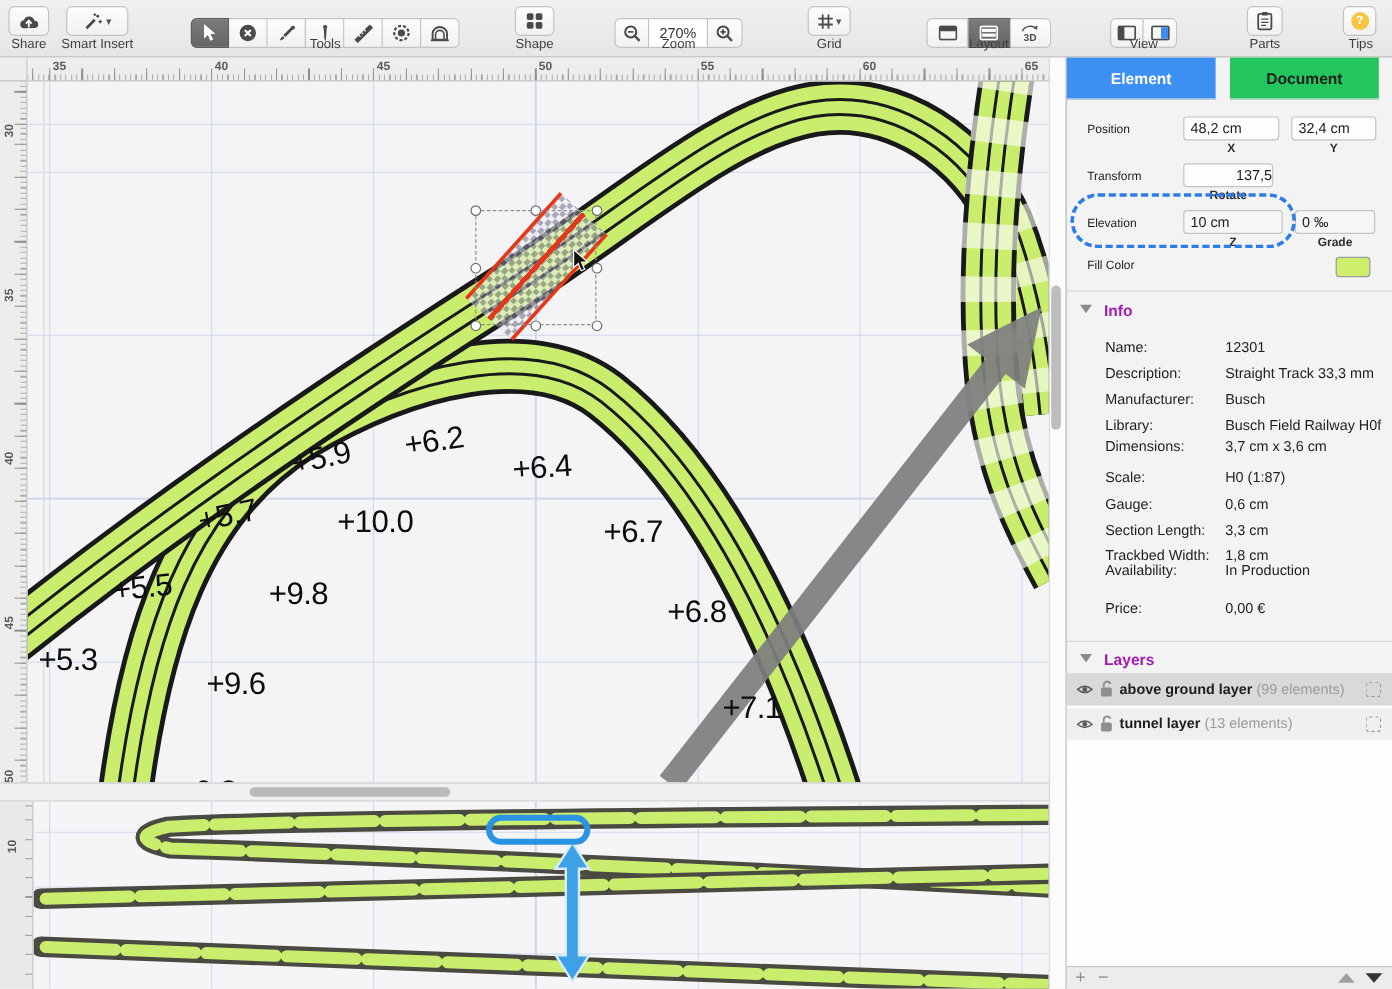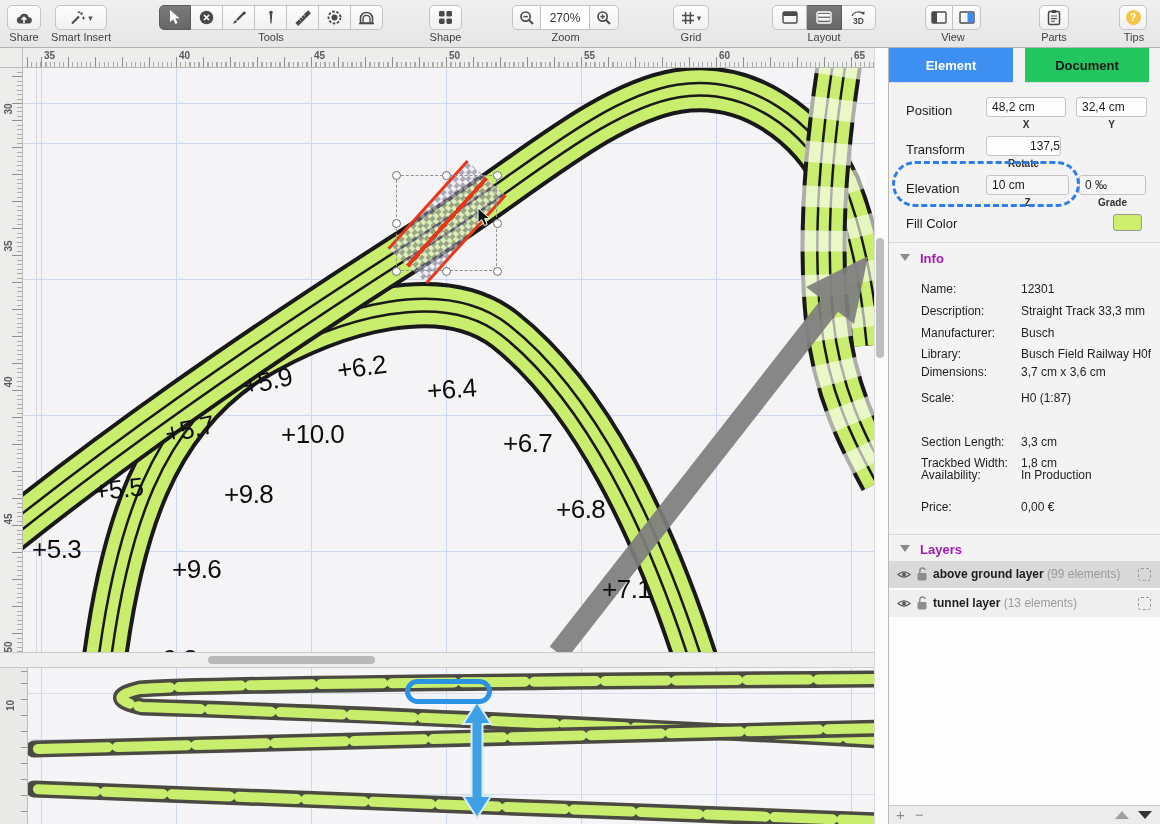--- a/index.html
+++ b/index.html
@@ -8,21 +8,21 @@
   .abs { position:absolute; }
 
   
   #toolbar { position:absolute; left:0; top:0; width:1160px; height:48px;
     background:linear-gradient(#f0f0f0,#e6e6e6); border-bottom:1px solid #b4b4b4; }
   .tb-group { position:absolute; top:0; height:48px; }
   .tb-label { position:absolute; top:31px; left:0; right:0; text-align:center;
     font-size:11px; color:#3f3f3f; white-space:nowrap; }
   .tb-btn { position:absolute; top:5px; height:25px; background:linear-gradient(#fdfdfd,#f1f1f1);
     border:1px solid #c3c3c3; border-radius:5px; display:flex; align-items:center; justify-content:center; }
-  .seg-wrap { position:absolute; top:5px; height:25px; display:flex; }
+  .seg-wrap { position:absolute; top:15px; height:25px; display:flex; }
   .seg { width:32px; height:25px; background:linear-gradient(#fdfdfd,#f1f1f1);
     border:1px solid #c3c3c3; border-left:none; display:flex; align-items:center; justify-content:center; }
   .seg:first-child { border-left:1px solid #c3c3c3; border-radius:5px 0 0 5px; }
   .seg:last-child { border-radius:0 5px 5px 0; }
   .seg.sel { background:linear-gradient(#7a7a7a,#666); border-color:#5c5c5c; }
   .zoom-field { width:49px; height:25px; border:1px solid #c3c3c3; border-left:none;
     background:#fff; font-size:12px; color:#333; display:flex; align-items:center; justify-content:center; }
   .chev { font-size:9px; color:#555; margin-left:2px; }
 
   
@@ -86,21 +86,21 @@
     background-position:13px 0,0 26px; }
   #blue-frame { left:377px; top:11px; width:87px; height:25px; border:5px solid #2b93e3; border-radius:13px; }
 
   
   #panel { position:absolute; left:888px; top:48px; width:272px; height:776px;
     background:#f3f3f4; border-left:1px solid #b9b9b9; font-size:12px; color:#222; }
   .tab { position:absolute; top:0; width:124px; height:35px; display:flex; align-items:center;
     justify-content:center; font-size:13px; font-weight:700; border-bottom:1px solid #dcdcdc; }
   #tab-element { left:0; background:#3d8ff2; color:#fff; }
   #tab-document { left:136px; background:#22c55e; color:#1c1c1c; }
-  .fld-label { position:absolute; font-size:13px; color:#1c1c1c; }
+  .fld-label { position:absolute; font-size:10px; color:#1c1c1c; }
   .fld { position:absolute; height:20px; border:1px solid #c4c4c4; border-radius:3px;
     background:#fdfdfd; font-size:12px; color:#1c1c1c; padding-left:5px;
     font-family:"Liberation Sans",sans-serif; }
   .cap { position:absolute; font-size:10px; font-weight:700; color:#2e2e2e; text-align:center; }
   #oval { position:absolute; left:3px; top:113px; width:188px; height:46px;
     border:3.5px dashed #2d7de9; border-radius:23px; pointer-events:none; }
   #swatch { position:absolute; left:224px; top:166px; width:29px; height:17px;
     border:1px solid #9a9a9a; border-radius:3px; }
   .divider { position:absolute; left:0; width:272px; height:1px; background:#d8d8d8; }
   .sec-tri { position:absolute; width:0; height:0; border-left:5px solid transparent;
@@ -466,20 +466,24 @@
     <span class="info-value">Busch Field Railway H0f</span>
     </div>
   <div class="info-row" style="top:313px">
     <span class="info-label">Dimensions:</span>
     <span class="info-value">3,7 cm x 3,6 cm</span>
     </div>
   <div class="info-row" style="top:339px">
     <span class="info-label">Scale:</span>
     <span class="info-value">H0  (1:87)</span>
     </div>
+  <div class="info-row" style="top:360.8px">
+    <span class="info-label">Gauge:</span>
+    <span class="info-value">0,6 cm</span>
+    </div>
   <div class="info-row" style="top:382.6px">
     <span class="info-label">Section Length:</span>
     <span class="info-value">3,3 cm</span>
     </div>
   <div class="info-row" style="top:404.4px">
     <span class="info-label">Trackbed Width:</span>
     <span class="info-value">1,8 cm</span>
     </div>
   <div class="info-row" style="top:416px">
     <span class="info-label">Availability:</span>

